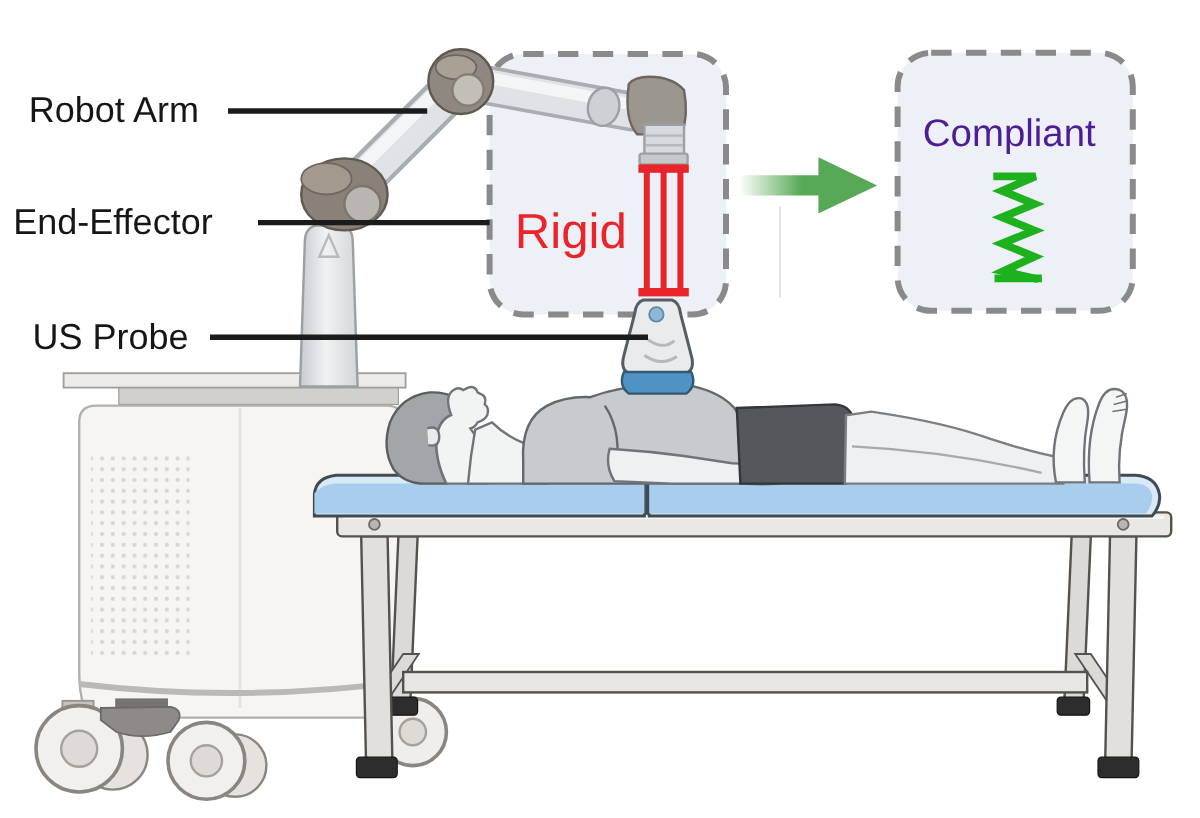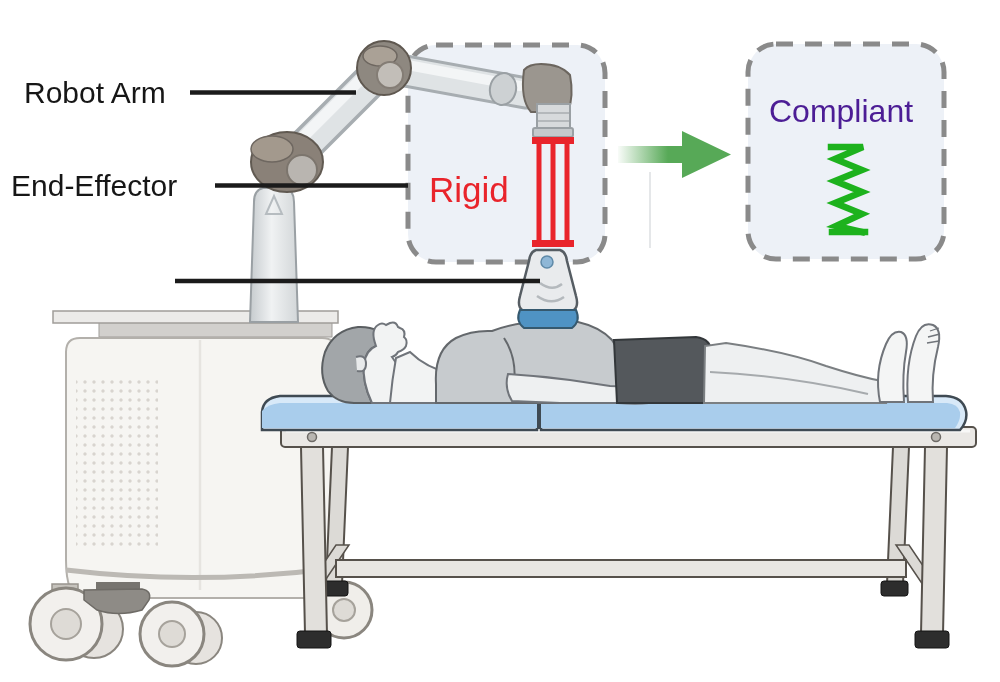--- a/index.html
+++ b/index.html
@@ -2,21 +2,21 @@
 <html><head>
 <meta charset="utf-8">
 <style>
   html,body{margin:0;padding:0;background:#ffffff;}
   #canvas{position:relative;width:1000px;height:682px;background:#ffffff;overflow:hidden;
           font-family:"Liberation Sans",sans-serif;}
   #scene{position:absolute;left:0;top:0;z-index:1;}
   .lbl{position:absolute;z-index:2;line-height:1.1;white-space:nowrap;
        font-family:"Liberation Sans",sans-serif;}
   .lbl-black{color:#161616;font-size:30px;font-weight:400;}
-  .lbl-rigid{color:#e9242b;font-size:35px;font-weight:400;}
+  .lbl-rigid{color:#e9242b;font-size:41px;font-weight:400;}
   .lbl-compliant{color:#4c1d95;font-size:32px;font-weight:400;}
 </style>
 </head>
 <body>
 
 <div id="canvas">
 
 <svg id="scene" width="1000" height="682" viewBox="0 0 1000 682">
   <defs>
     <linearGradient id="arrowfade" gradientUnits="userSpaceOnUse" x1="616" y1="0" x2="668" y2="0">
@@ -163,16 +163,17 @@
 
   <g stroke="#1b1b1b" stroke-width="4.5">
     <line x1="190" y1="92.5" x2="356" y2="92.5"></line>
     <line x1="215" y1="185.5" x2="408" y2="185.5"></line>
     <line x1="175" y1="281" x2="540" y2="281"></line>
   </g>
 </svg>
 
 <div class="lbl lbl-black" style="left:24px;top:76px;text-align:center;">Robot Arm</div>
 <div class="lbl lbl-black" style="left:11px;top:169px;">End-Effector</div>
+<div class="lbl lbl-black" style="left:27px;top:265px;">US Probe</div>
 <div class="lbl lbl-rigid" style="left:429px;top:171px;">Rigid</div>
 <div class="lbl lbl-compliant" style="left:769px;top:94px;">Compliant</div>
 
 </div>
 
 </body></html>

